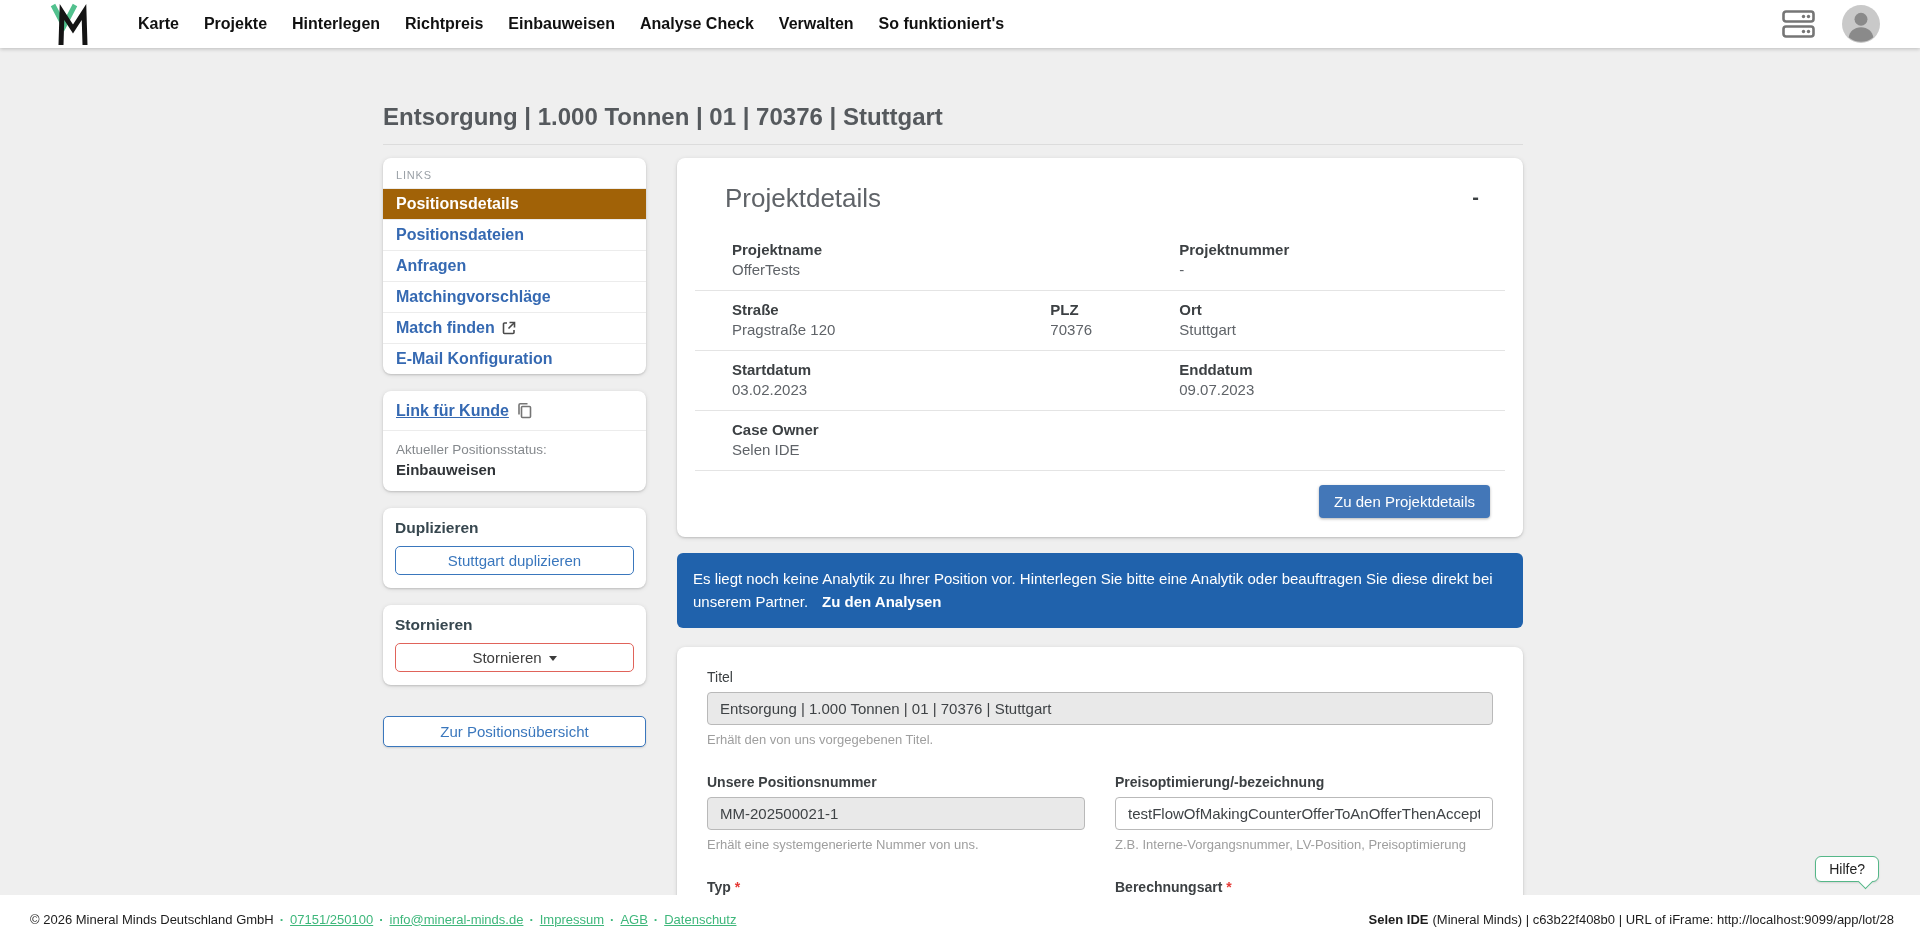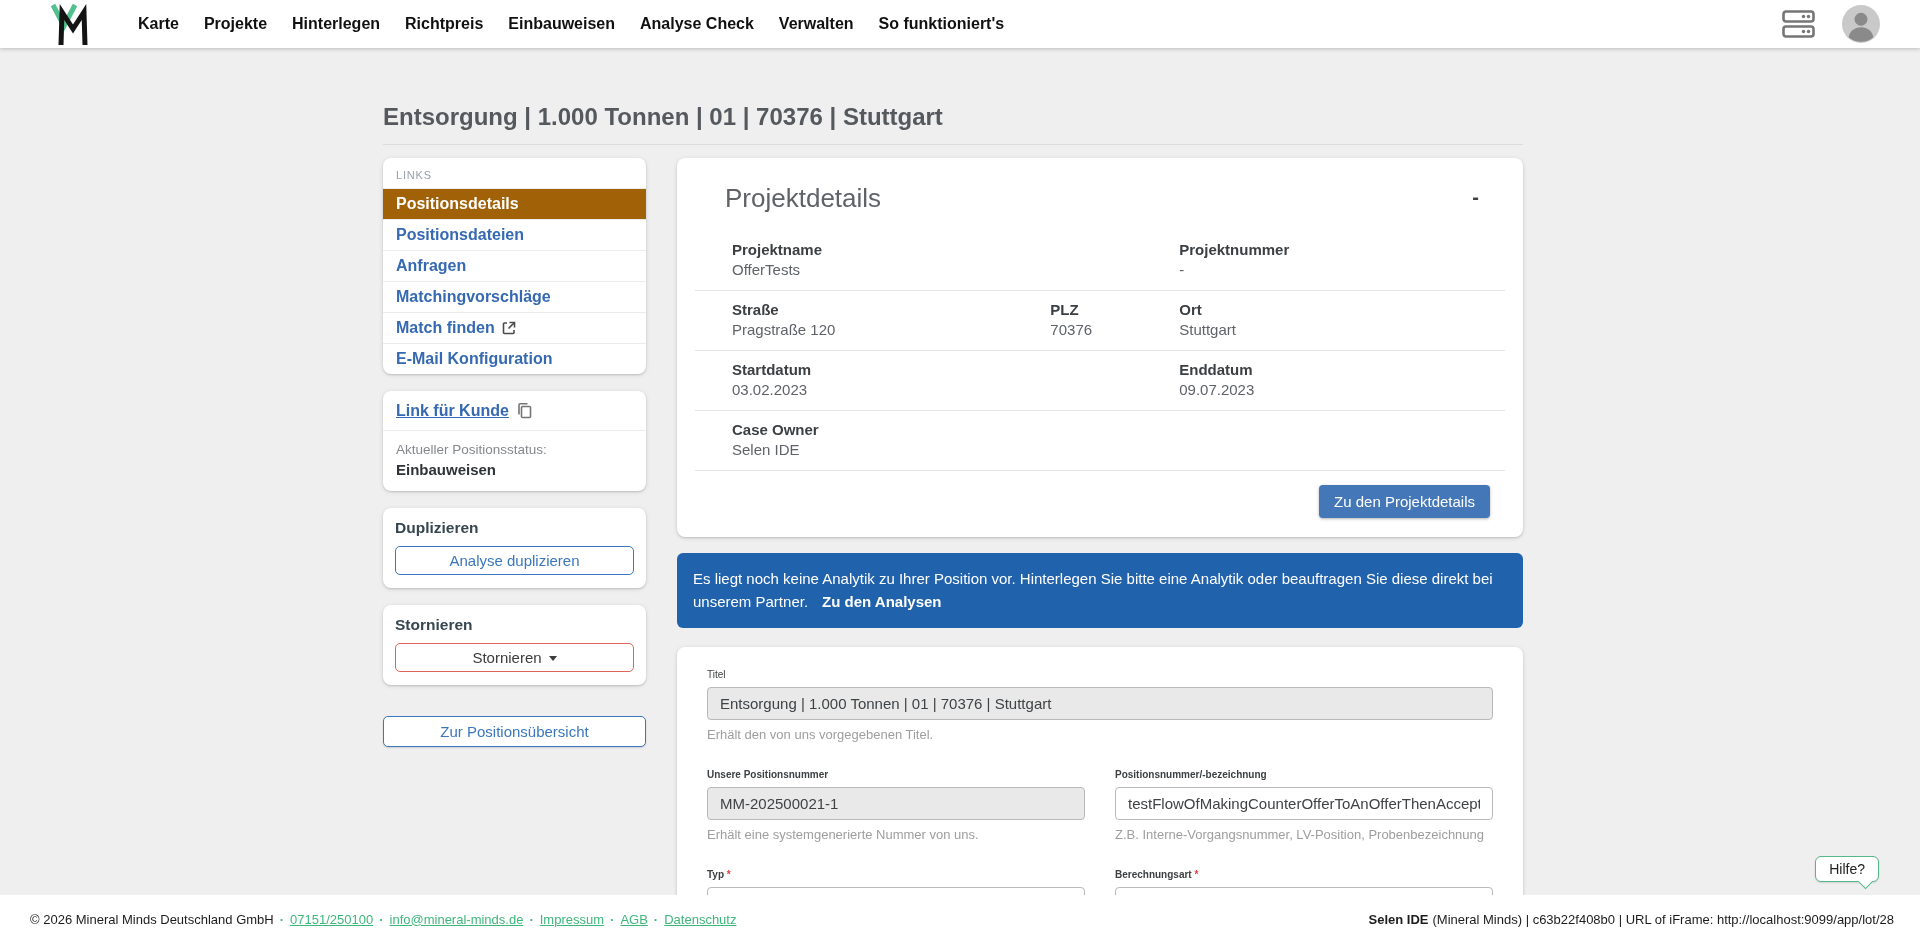--- a/index.html
+++ b/index.html
@@ -66,21 +66,21 @@
   .btn-primary { background:#4377b8; color:#fff; border:none; border-radius:4px; font-size:15px; padding:8px 15px;
                  cursor:pointer; box-shadow:0 1px 3px rgba(0,0,0,.3); font-family:inherit; }
 
   
   .alert { margin-top:16px; background:#2062ac; border-radius:6px; color:#fff; padding:14px 16px;
            font-size:15px; line-height:1.55; }
   .alert-link { color:#fff; font-weight:700; margin-left:14px; cursor:pointer; text-decoration:none; }
 
   
   .form-card { margin-top:19px; padding:22px 30px 60px; }
-  .field-label { font-size:10px; color:#3c4043; margin-bottom:7px; }
+  .field-label { font-size:14px; color:#3c4043; margin-bottom:7px; }
   .field-label.bold { font-weight:700; }
   .req { color:#e53935; font-weight:700; }
   .text-input { width:100%; height:33px; border:1px solid #b9b9b9; border-radius:4px; background:#fff;
                 font-size:15px; color:#3f4346; padding:0 12px; font-family:inherit; }
   .text-input:disabled { background:#e9e9e9; color:#3f4346; }
   .helper { font-size:13px; color:#9e9e9e; margin-top:7px; }
   .form-row { display:grid; grid-template-columns:1fr 1fr; column-gap:30px; margin-top:27px; }
   .select-box { position:relative; height:33px; border:1px solid #b9b9b9; border-radius:4px; background:#fff;
                 font-size:15px; color:#3f4346; padding:6px 30px 0 12px; cursor:pointer; }
   .select-box .sel-caret { position:absolute; right:12px; top:14px; width:0; height:0;
@@ -188,21 +188,21 @@
                 <path d="M3,12.5 V3 a1.3,1.3 0 0 1 1.3,-1.3 h7.2" fill="none" stroke="#757575" stroke-width="1.6"></path>
               </svg>
             </a>
             <div class="kunde-divider"></div>
             <div class="status-label">Aktueller Positionsstatus:</div>
             <div class="status-value">Einbauweisen</div>
           </div>
 
           <div class="card action-card">
             <div class="card-heading">Duplizieren</div>
-            <button class="btn-outline-blue">Analyse duplizieren</button>
+            <button class="btn-outline-blue">Stuttgart duplizieren</button>
           </div>
 
           <div class="card action-card">
             <div class="card-heading">Stornieren</div>
             <button class="btn-outline-red"><span>Stornieren</span><i class="caret-down"></i></button>
           </div>
 
           <button class="btn-outline-blue overview-btn">Zur Positionsübersicht</button>
         </aside>
 
@@ -271,23 +271,23 @@
               <div class="helper">Erhält den von uns vorgegebenen Titel.</div>
             </div>
 
             <div class="form-row">
               <div class="field">
                 <div class="field-label bold">Unsere Positionsnummer</div>
                 <input class="text-input" disabled="" value="MM-202500021-1" style="">
                 <div class="helper">Erhält eine systemgenerierte Nummer von uns.</div>
               </div>
               <div class="field">
-                <div class="field-label bold">Positionsnummer/-bezeichnung</div>
+                <div class="field-label bold">Preisoptimierung/-bezeichnung</div>
                 <input class="text-input" value="testFlowOfMakingCounterOfferToAnOfferThenAccepting" style="">
-                <div class="helper">Z.B. Interne-Vorgangsnummer, LV-Position, Probenbezeichnung</div>
+                <div class="helper">Z.B. Interne-Vorgangsnummer, LV-Position, Preisoptimierung</div>
               </div>
             </div>
 
             <div class="form-row">
               <div class="field">
                 <div class="field-label bold"><span>Typ</span> <span class="req">*</span></div>
                 <div class="select-box">
                   <span>Entsorgung</span>
                   <i class="sel-caret"></i>
                 </div>

